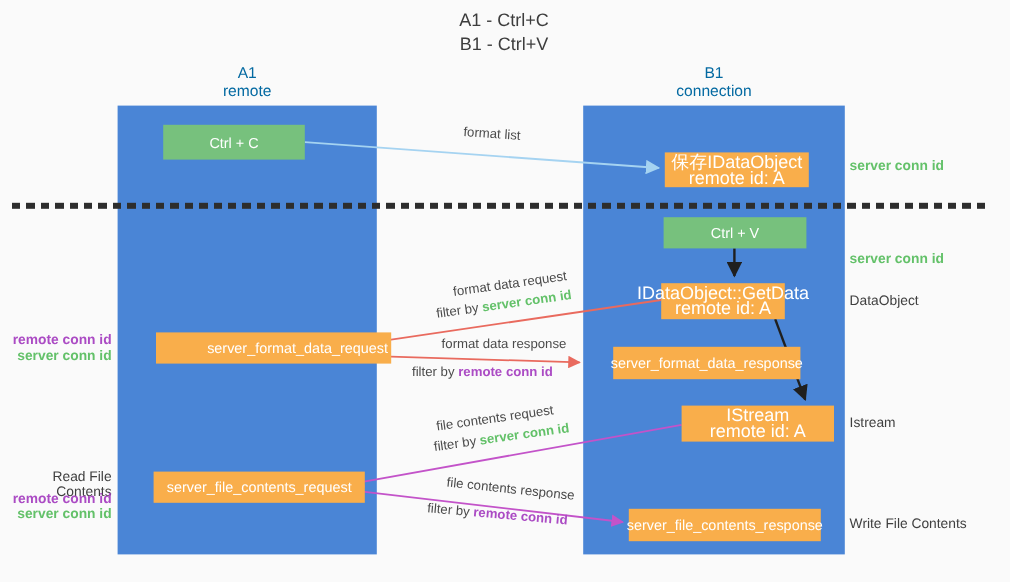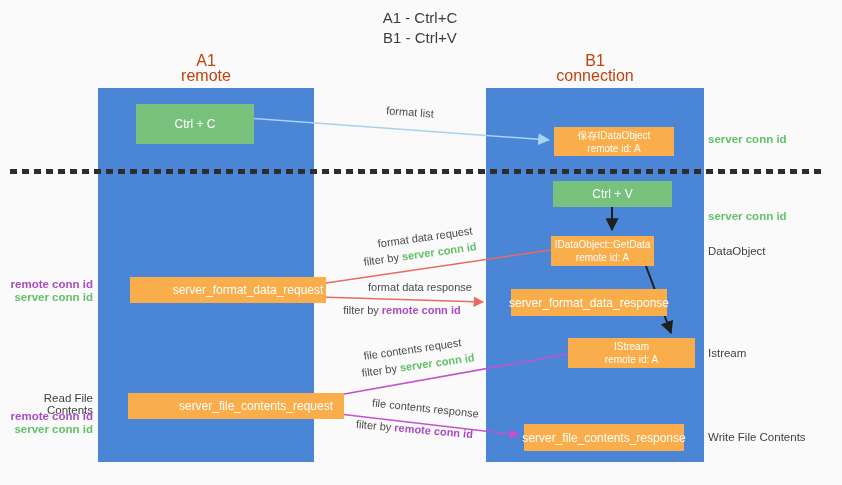--- a/index.html
+++ b/index.html
@@ -1,47 +1,47 @@
 <!DOCTYPE html>
 <html><head>
 <meta charset="utf-8">
 <style>
   html,body{margin:0;padding:0;background:#fafafa;font-family:"Liberation Sans","DejaVu Sans",sans-serif;}
   .canvas{position:relative;width:842px;height:485px;background:#fafafa;overflow:hidden;}
 
   .title{position:absolute;left:250px;top:8px;width:340px;text-align:center;
          font-size:15px;line-height:20px;color:#3d3d3d;}
 
-  .col-header{position:absolute;text-align:center;font-size:16px;line-height:15px;color:#c2410c;}
+  .col-header{position:absolute;text-align:center;font-size:13px;line-height:15px;color:#0369a1;}
   #hdr-a1{left:98px;top:53px;width:216px;}
   #hdr-b1{left:486px;top:53px;width:218px;}
 
   .column{position:absolute;top:88px;height:374px;background:#4a85d6;z-index:1;}
   #col-a1{left:98px;width:216px;}
   #col-b1{left:486px;width:218px;}
 
   .dotted{position:absolute;left:10px;top:169px;width:813px;height:5px;z-index:4;
           background:repeating-linear-gradient(90deg,#2d2d2d 0 7px,transparent 7px 12px);}
 
   svg.arrows{position:absolute;left:0;top:0;width:842px;height:485px;z-index:2;}
 
   .node{position:absolute;z-index:3;display:flex;flex-direction:column;justify-content:center;
         align-items:center;text-align:center;color:#fff;}
   .green{background:#77c17d;font-size:12px;}
   .orange{background:#f9ae4b;font-size:12px;}
-  .two-line{font-size:10px;line-height:13px;}
+  .two-line{font-size:15px;line-height:13px;}
 
-  #ctrl-c{left:136px;top:104px;width:118px;height:40px;}
+  #ctrl-c{left:136px;top:104px;width:118px;height:29px;}
   #save-idataobject{left:554px;top:127px;width:120px;height:29px;}
   #ctrl-v{left:553px;top:181px;width:119px;height:26px;}
   #getdata{left:551px;top:236px;width:103px;height:30px;}
   #format-req{left:130px;top:277px;width:156px;height:26px;padding-left:40px;}
   #format-resp{left:488px;top:289px;width:156px;height:27px;margin-left:23px;}
   #istream{left:568px;top:338px;width:127px;height:30px;}
-  #file-req{left:128px;top:393px;width:176px;height:26px;padding-left:40px;}
+  #file-req{left:128px;top:393px;width:176px;height:26px;}
   #file-resp{left:524px;top:424px;width:160px;height:27px;}
 
   .mid-label{position:absolute;z-index:3;font-size:11px;color:#4b4b4b;text-align:center;}
   .id-green{color:#63c169;font-weight:bold;}
   .id-purple{color:#ab4bc4;font-weight:bold;}
 
   #lbl-format-list{left:330px;top:106px;width:160px;transform:rotate(4deg);}
   #lbl-fdr{left:335px;top:231px;width:180px;transform:rotate(-8deg);}
   #lbl-fdr-filter{left:320px;top:248px;width:200px;transform:rotate(-8deg);}
   #lbl-fdresp{left:330px;top:281px;width:180px;}

